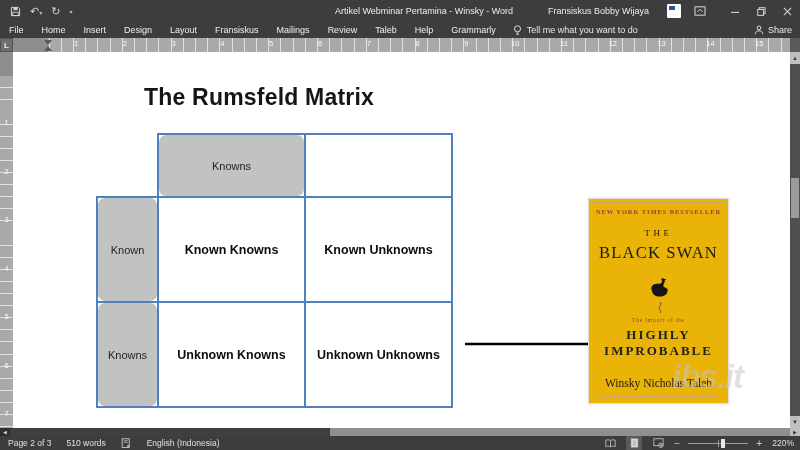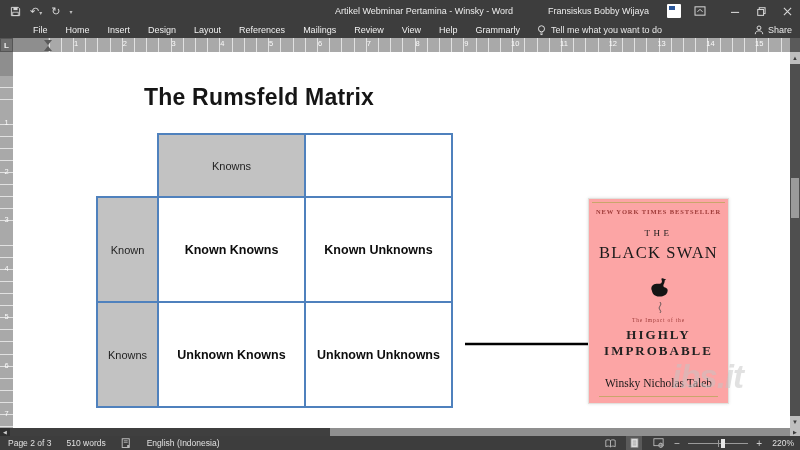--- a/index.html
+++ b/index.html
@@ -42,27 +42,27 @@
   .vruler .margin-zone { position:absolute; left:0; top:0; width:13px; height:24px; background:#8e8e8e; }
   .vruler span { position:absolute; left:0; width:13px; text-align:center; font-size:7.5px; color:#fafafa; transform:translateY(-50%); }
 
   
   .page { position:absolute; left:13px; top:52px; width:777px; height:376px; background:#ffffff; }
   .doc-title { position:absolute; left:131px; top:32px; font-size:23px; font-weight:bold; color:#151515; letter-spacing:0.2px; }
 
   .gridline { position:absolute; background:#4f81bd; }
   .cell { position:absolute; display:flex; align-items:center; justify-content:center; text-align:center; color:#1f1f1f; }
   .cell.gray { background:#c2c2c2; }
-  .cell.head { font-size:11px; }
+  .cell.head { font-size:11px;border-radius:7px; }
   .cell.body { font-size:12.5px; font-weight:bold; color:#0d0d0d; }
 
   .arrow-svg { position:absolute; left:450px; top:284px; }
 
   
-  .cover { position:absolute; left:575px; top:146px; width:141px; height:206px; background:#fca5a5; border:1px solid #e2e0dc; box-shadow:0 0 3px rgba(0,0,0,0.12); font-family:"Liberation Serif", serif; }
+  .cover { position:absolute; left:575px; top:146px; width:141px; height:206px; background:#eab308; border:1px solid #e2e0dc; box-shadow:0 0 3px rgba(0,0,0,0.12); font-family:"Liberation Serif", serif; }
   .cover .c { position:absolute; left:0; width:100%; text-align:center; }
   .tanline { position:absolute; height:1px; background:#c9a66b; }
   .banner { color:#9e3a38; font-size:6.5px; font-weight:bold; letter-spacing:0.9px; }
   .bk-the { color:#1a1a1a; font-size:9px; letter-spacing:3.5px; }
   .bk-title { color:#1a1a1a; font-size:16.5px; letter-spacing:1.2px; }
   .impact { color:#9e3a38; font-size:5.5px; letter-spacing:0.8px; }
   .highly { color:#222; font-size:13px; font-weight:bold; letter-spacing:2px; }
   .author { color:#1a1a1a; font-size:11.5px; }
   .watermark { position:absolute; left:659px; top:306px; font-size:33px; font-weight:bold; font-style:italic; color:rgba(195,195,195,0.5); font-family:"Liberation Sans", sans-serif; letter-spacing:-1px; }
 
@@ -125,30 +125,30 @@
         </span>
       <span class="winbtn">
           <svg width="9" height="9" viewBox="0 0 10 10">
             <path d="M1 1 L9 9 M9 1 L1 9" stroke="#d8d8d8" stroke-width="1.2"></path>
           </svg>
         </span>
     </div>
   </div>
 
   <div class="tabrow">
-    <div id="ribbon-tabs" style="display:flex;padding-left:24px;">
+    <div id="ribbon-tabs" style="display:flex;">
         <div class="rtab">File</div>
         <div class="rtab">Home</div>
         <div class="rtab">Insert</div>
         <div class="rtab">Design</div>
         <div class="rtab">Layout</div>
-        <div class="rtab">References</div>
+        <div class="rtab">Fransiskus</div>
         <div class="rtab">Mailings</div>
         <div class="rtab">Review</div>
-        <div class="rtab">View</div>
+        <div class="rtab">Taleb</div>
         <div class="rtab">Help</div>
         <div class="rtab">Grammarly</div>
       </div>
     <div class="tellme">
       <svg width="9" height="11" viewBox="0 0 10 13">
           <circle cx="5" cy="4.5" r="3.6" fill="none" stroke="#e8e8e8" stroke-width="1.1"></circle>
           <line x1="3.4" y1="9.5" x2="6.6" y2="9.5" stroke="#e8e8e8" stroke-width="1.1"></line>
           <line x1="3.8" y1="11.3" x2="6.2" y2="11.3" stroke="#e8e8e8" stroke-width="1.1"></line>
         </svg>
       <span>Tell me what you want to do</span>

